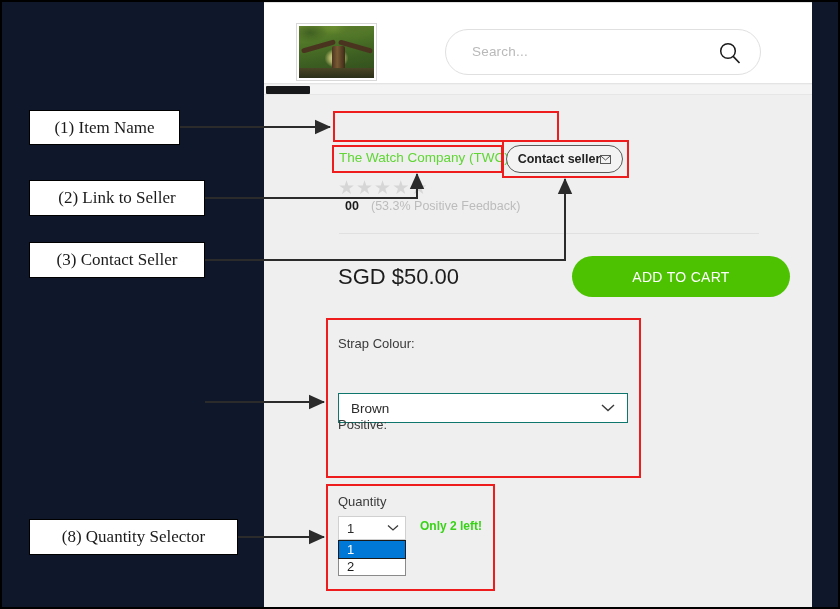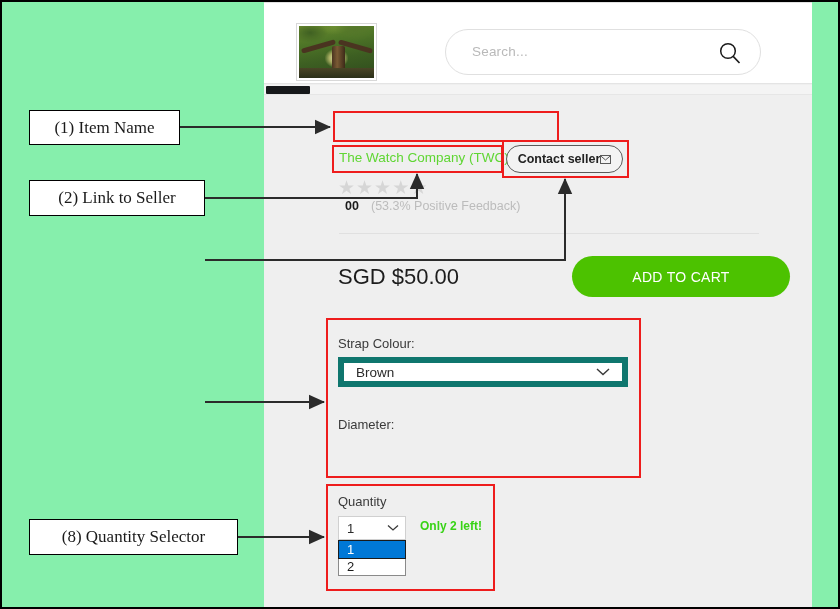--- a/index.html
+++ b/index.html
@@ -5,21 +5,21 @@
   * { box-sizing: border-box; margin: 0; padding: 0; }
   html, body {
     width: 840px; height: 609px;
     background: #ffffff;
     font-family: "Liberation Sans", sans-serif;
     overflow: hidden;
   }
   #page {
     position: relative;
     width: 840px; height: 609px;
-    background: #86efac;
+    background: #0f172a;
     border: 2px solid #000000;
     padding-left: 36px;
   }
 
   
   #content-panel {
     position: absolute;
     left: 262px; top: 0px;
     width: 548px; height: 605px;
     background: #efefef;
@@ -184,27 +184,28 @@
     background: #efefef;
     outline: 2px solid #ee1c1c;
   }
   .field-label {
     position: absolute;
     font-size: 13px; color: #3a3a3a;
   }
   .select-ctl {
     position: absolute;
     background: #ffffff;
-    border: 6px solid #0f766e;
+    border: 1px solid #0f766e;
     display: flex;
     align-items: center;
     padding-left: 12px;
     font-size: 13.5px;
     color: #2b2b2b;
     cursor: pointer;
+    margin-top: 36px;
   }
   .chev {
     position: absolute; right: 12px; top: 50%;
     transform: translateY(-50%);
   }
 
   
   #quantity-panel {
     left: 64px; top: 484px;
     width: 165px; height: 103px;
@@ -320,21 +321,21 @@
 
     <div class="prod" id="variants-panel">
       <div class="field-label" style="left:10px; top:16px;">Strap Colour:</div>
       <div class="select-ctl" style="left:10px; top:37px; width:290px; height:30px;">
         <span>Brown</span>
         <svg class="chev" width="14" height="9" viewBox="0 0 14 9">
           <polyline points="1,1.5 7,7 13,1.5" fill="none" stroke="#3a3a3a" stroke-width="1.4"></polyline>
         </svg>
       </div>
 
-      <div class="field-label" style="left:10px; top:97px;">Diameter:</div>
+      <div class="field-label" style="left:10px; top:97px;">Positive:</div>
     </div>
 
     <div class="prod" id="quantity-panel">
       <div id="qty-label">Quantity</div>
       <div id="qty-select">
         <span>1</span>
         <svg id="qty-chev" width="12" height="8" viewBox="0 0 12 8">
           <polyline points="1,1.5 6,6 11,1.5" fill="none" stroke="#3a3a3a" stroke-width="1.3"></polyline>
         </svg>
       </div>
@@ -363,14 +364,15 @@
 
     <path d="M203,258 L563,258 L563,177" stroke="#2b2b2b" stroke-width="2" fill="none" marker-end="url(#ah)"></path>
 
     <path d="M203,400 L322,400" stroke="#2b2b2b" stroke-width="2" fill="none" marker-end="url(#ah)"></path>
 
     <path d="M236,535 L322,535" stroke="#2b2b2b" stroke-width="2" fill="none" marker-end="url(#ah)"></path>
   </svg>
 
   <div class="callout" style="left:27px; top:108px; width:151px; height:35px;">(1) Item  Name</div>
   <div class="callout" style="left:27px; top:178px; width:176px; height:36px;">(2) Link  to Seller</div>
+  <div class="callout" style="left:27px; top:240px; width:176px; height:36px;">(3) Contact Seller</div>
   <div class="callout" style="left:27px; top:517px; width:209px; height:36px;">(8) Quantity  Selector</div>
 </div>
 
 </body></html>

